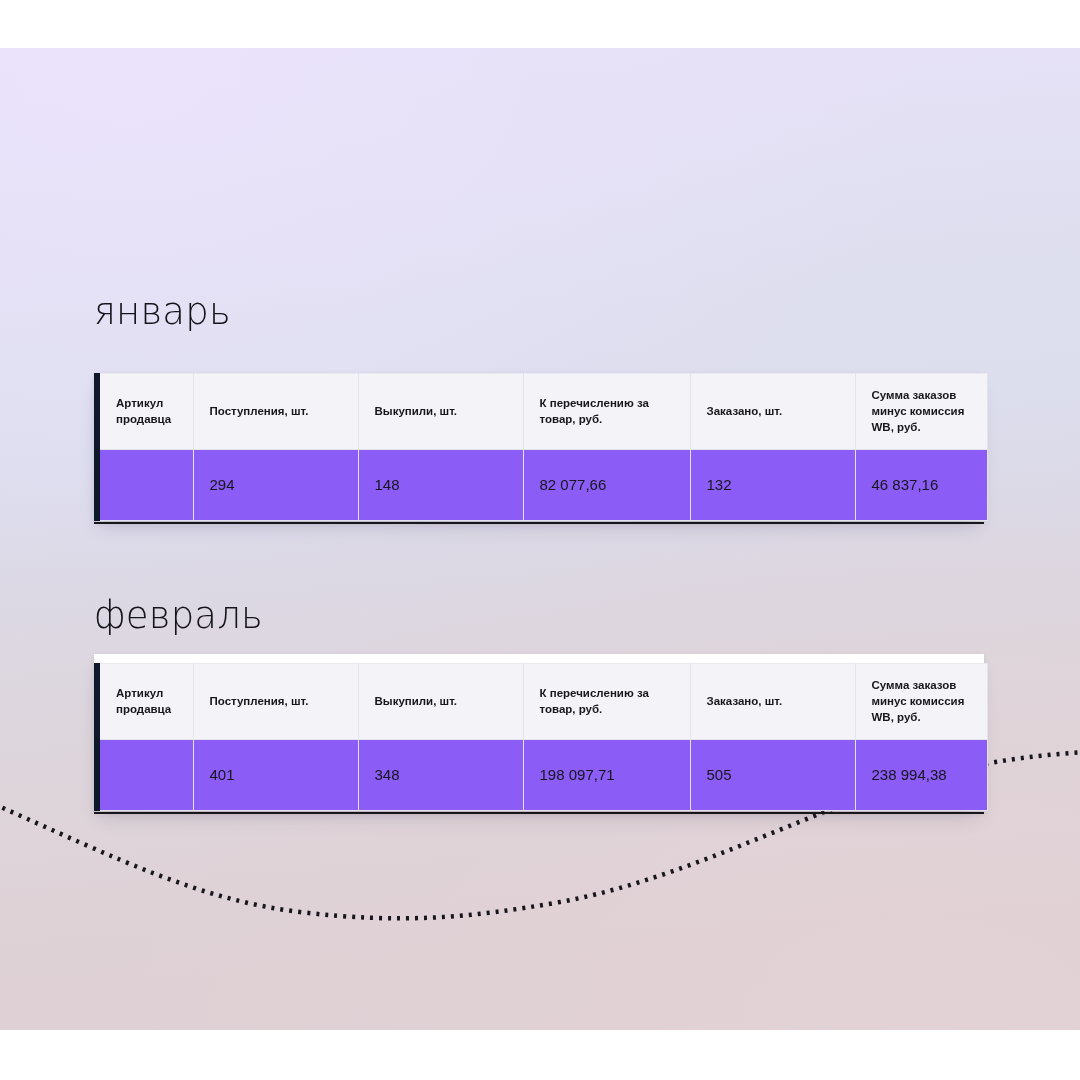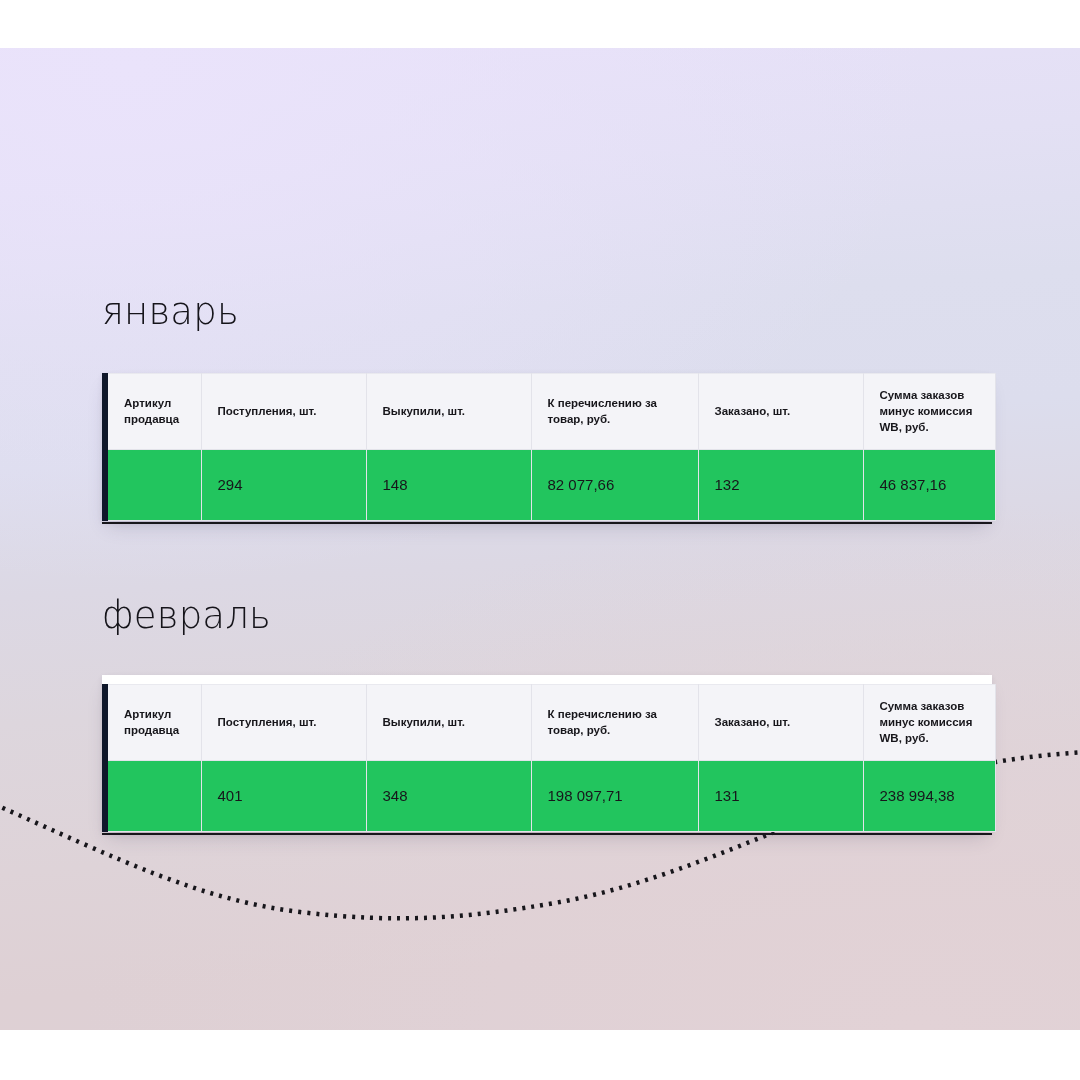--- a/index.html
+++ b/index.html
@@ -60,40 +60,40 @@
     left: 0;
     top: 740px;
     width: 1080px;
     height: 220px;
     pointer-events: none;
   }
 
   
   .content {
     position: absolute;
-    left: 8px;
+    left: 0;
     top: 0;
     width: 915px;
     height: 1080px;
   }
 
   .section { position: absolute; left: 94px; width: 890px; }
   .section-jan { top: 292px; }
   .section-feb { top: 596px; }
 
   .month-title {
     font-size: 37px;
     font-weight: 300;
     letter-spacing: 0.2px;
     color: #15141a;
     line-height: 1.1;
     margin: 0 0 40px 0;
     font-family: "DejaVu Sans", "Liberation Sans", sans-serif;
   }
-  .section-feb .month-title { margin-bottom: 38px; }
+  .section-feb .month-title { margin-bottom: 17px; }
 
   
   .table-shell {
     position: relative;
     width: 890px;
     background: #ffffff;
     box-shadow: 0 10px 18px -6px rgba(64, 56, 92, 0.22),
                 0 2px 5px rgba(64, 56, 92, 0.10);
   }
   .table-shell.has-top-strip { padding-top: 9px; }
@@ -129,21 +129,21 @@
     font-size: 11.5px;
     font-weight: 700;
     line-height: 1.42;
     color: #17161b;
     padding: 13px 14px 13px 16px;
     border-bottom: 1px solid #e3e3ea;
     border-top: 1px solid #e9e9ef;
   }
 
   table.report td {
-    background: #22c55e;
+    background: #8b5cf6;
     font-size: 15px;
     font-weight: 400;
     color: #17161b;
     padding: 16px 14px 16px 16px;
     height: 38px;
     border-bottom: 1px solid #e3e3ea;
   }
 
   
   col.c0 { width: 96px; }
@@ -227,21 +227,21 @@
               <th>Заказано, шт.</th>
               <th>Сумма заказов минус комиссия WB, руб.</th>
             </tr>
           </thead>
           <tbody>
             <tr>
               <td class="cell-empty"></td>
               <td>401</td>
               <td>348</td>
               <td>198 097,71</td>
-              <td>131</td>
+              <td>505</td>
               <td>238 994,38</td>
             </tr>
           </tbody>
         </table>
       </div>
     </section>
 
   </div>
 
   <div class="band-top"></div>

